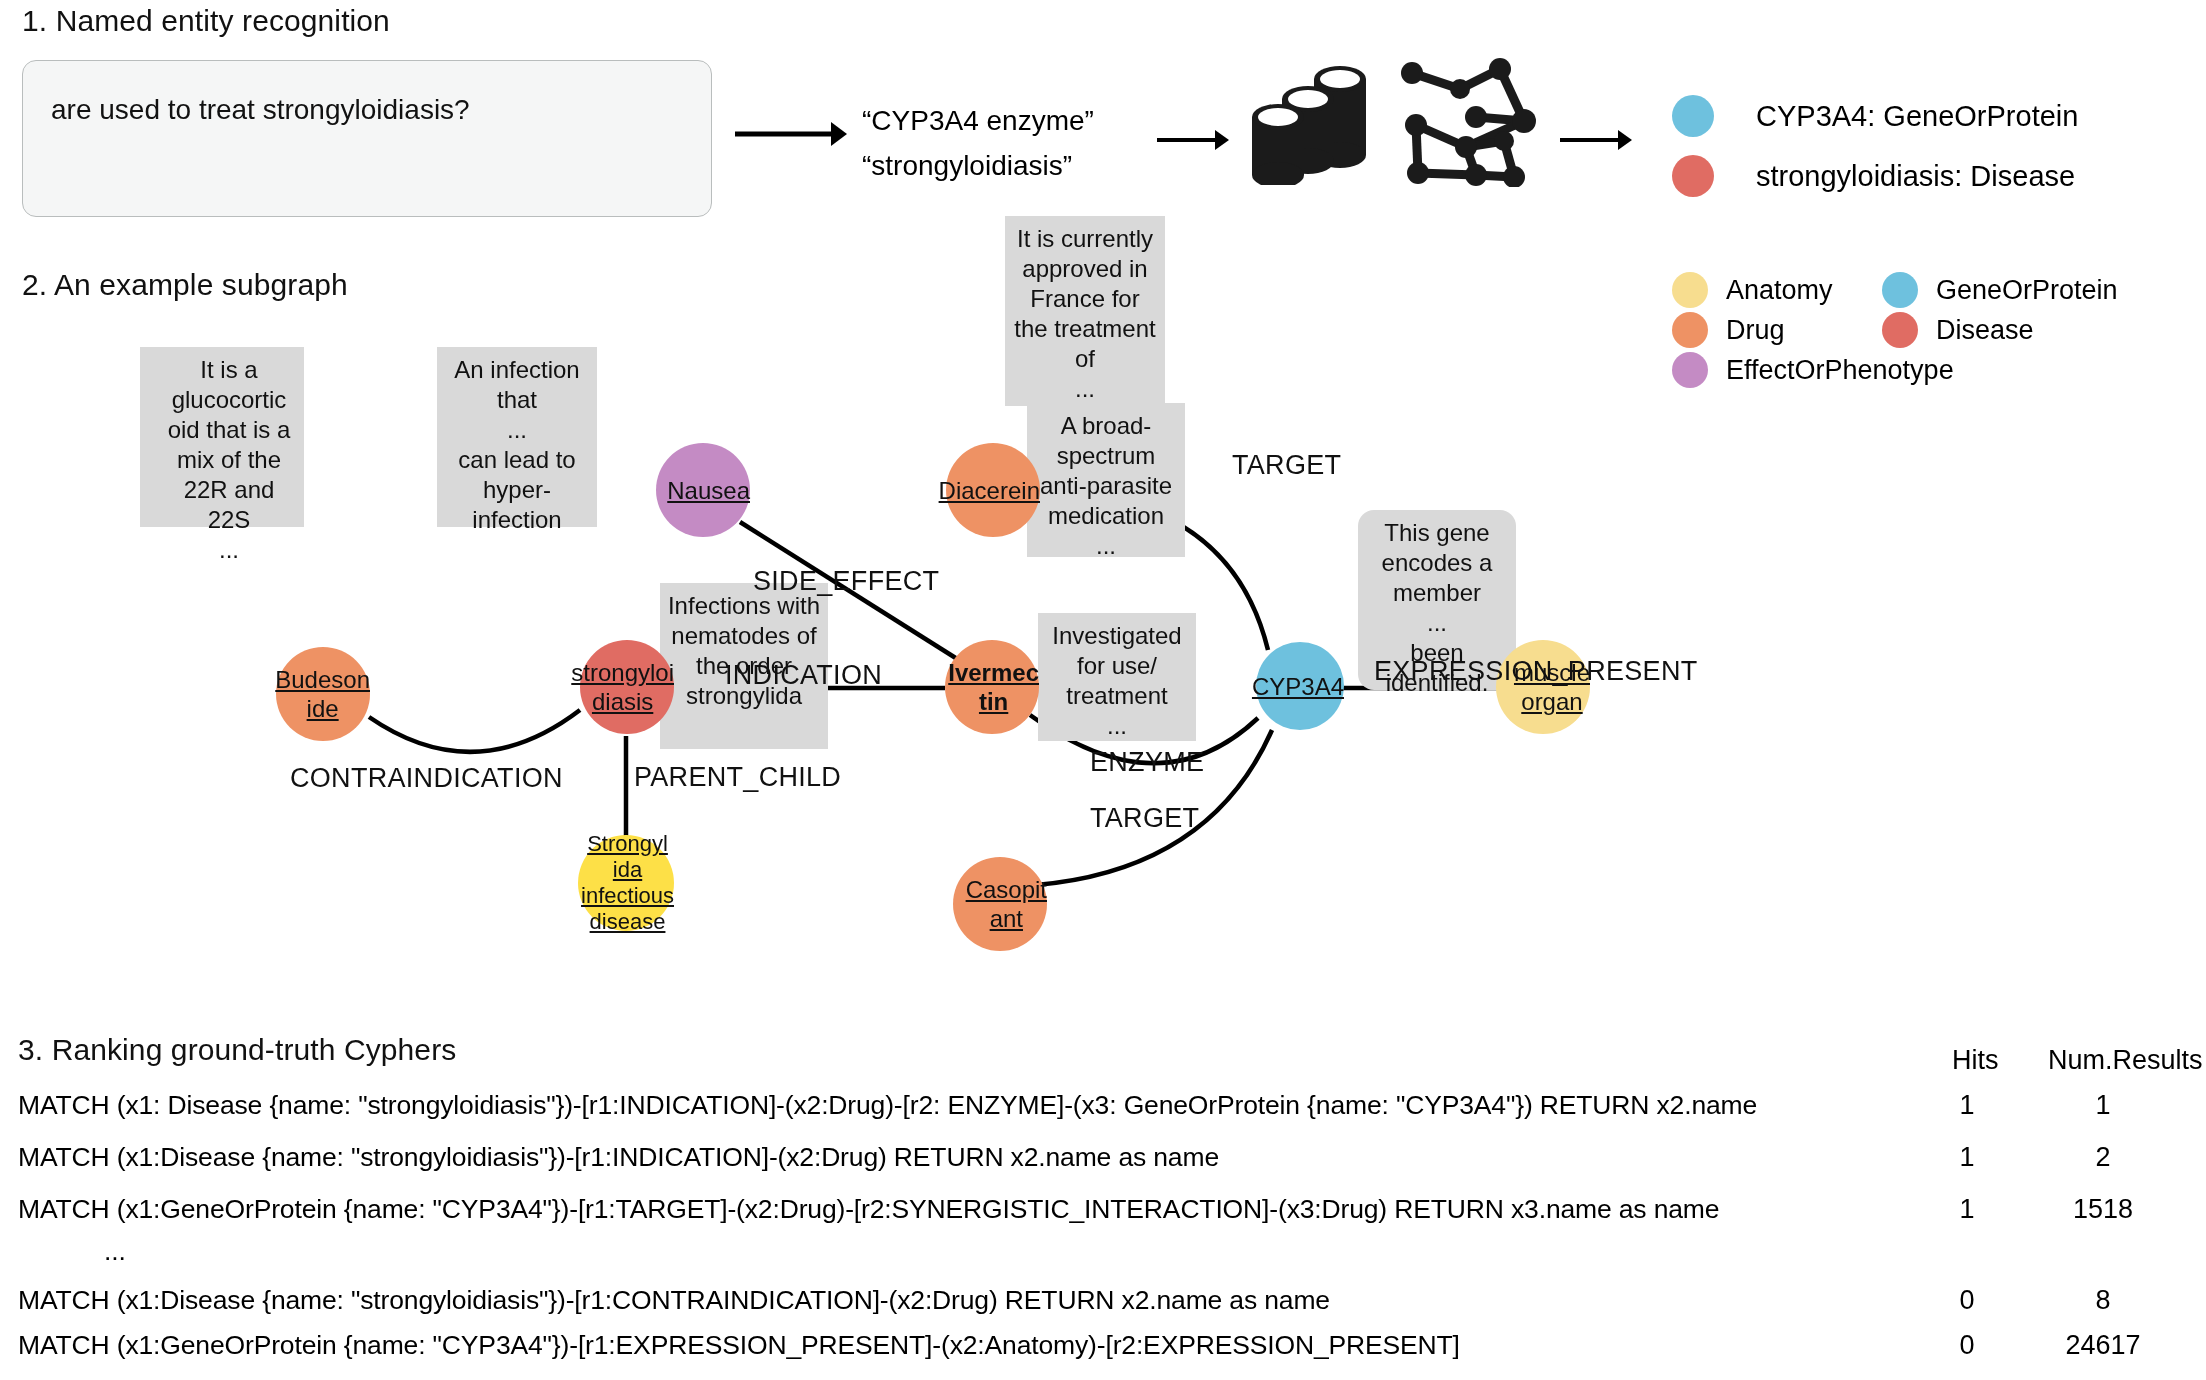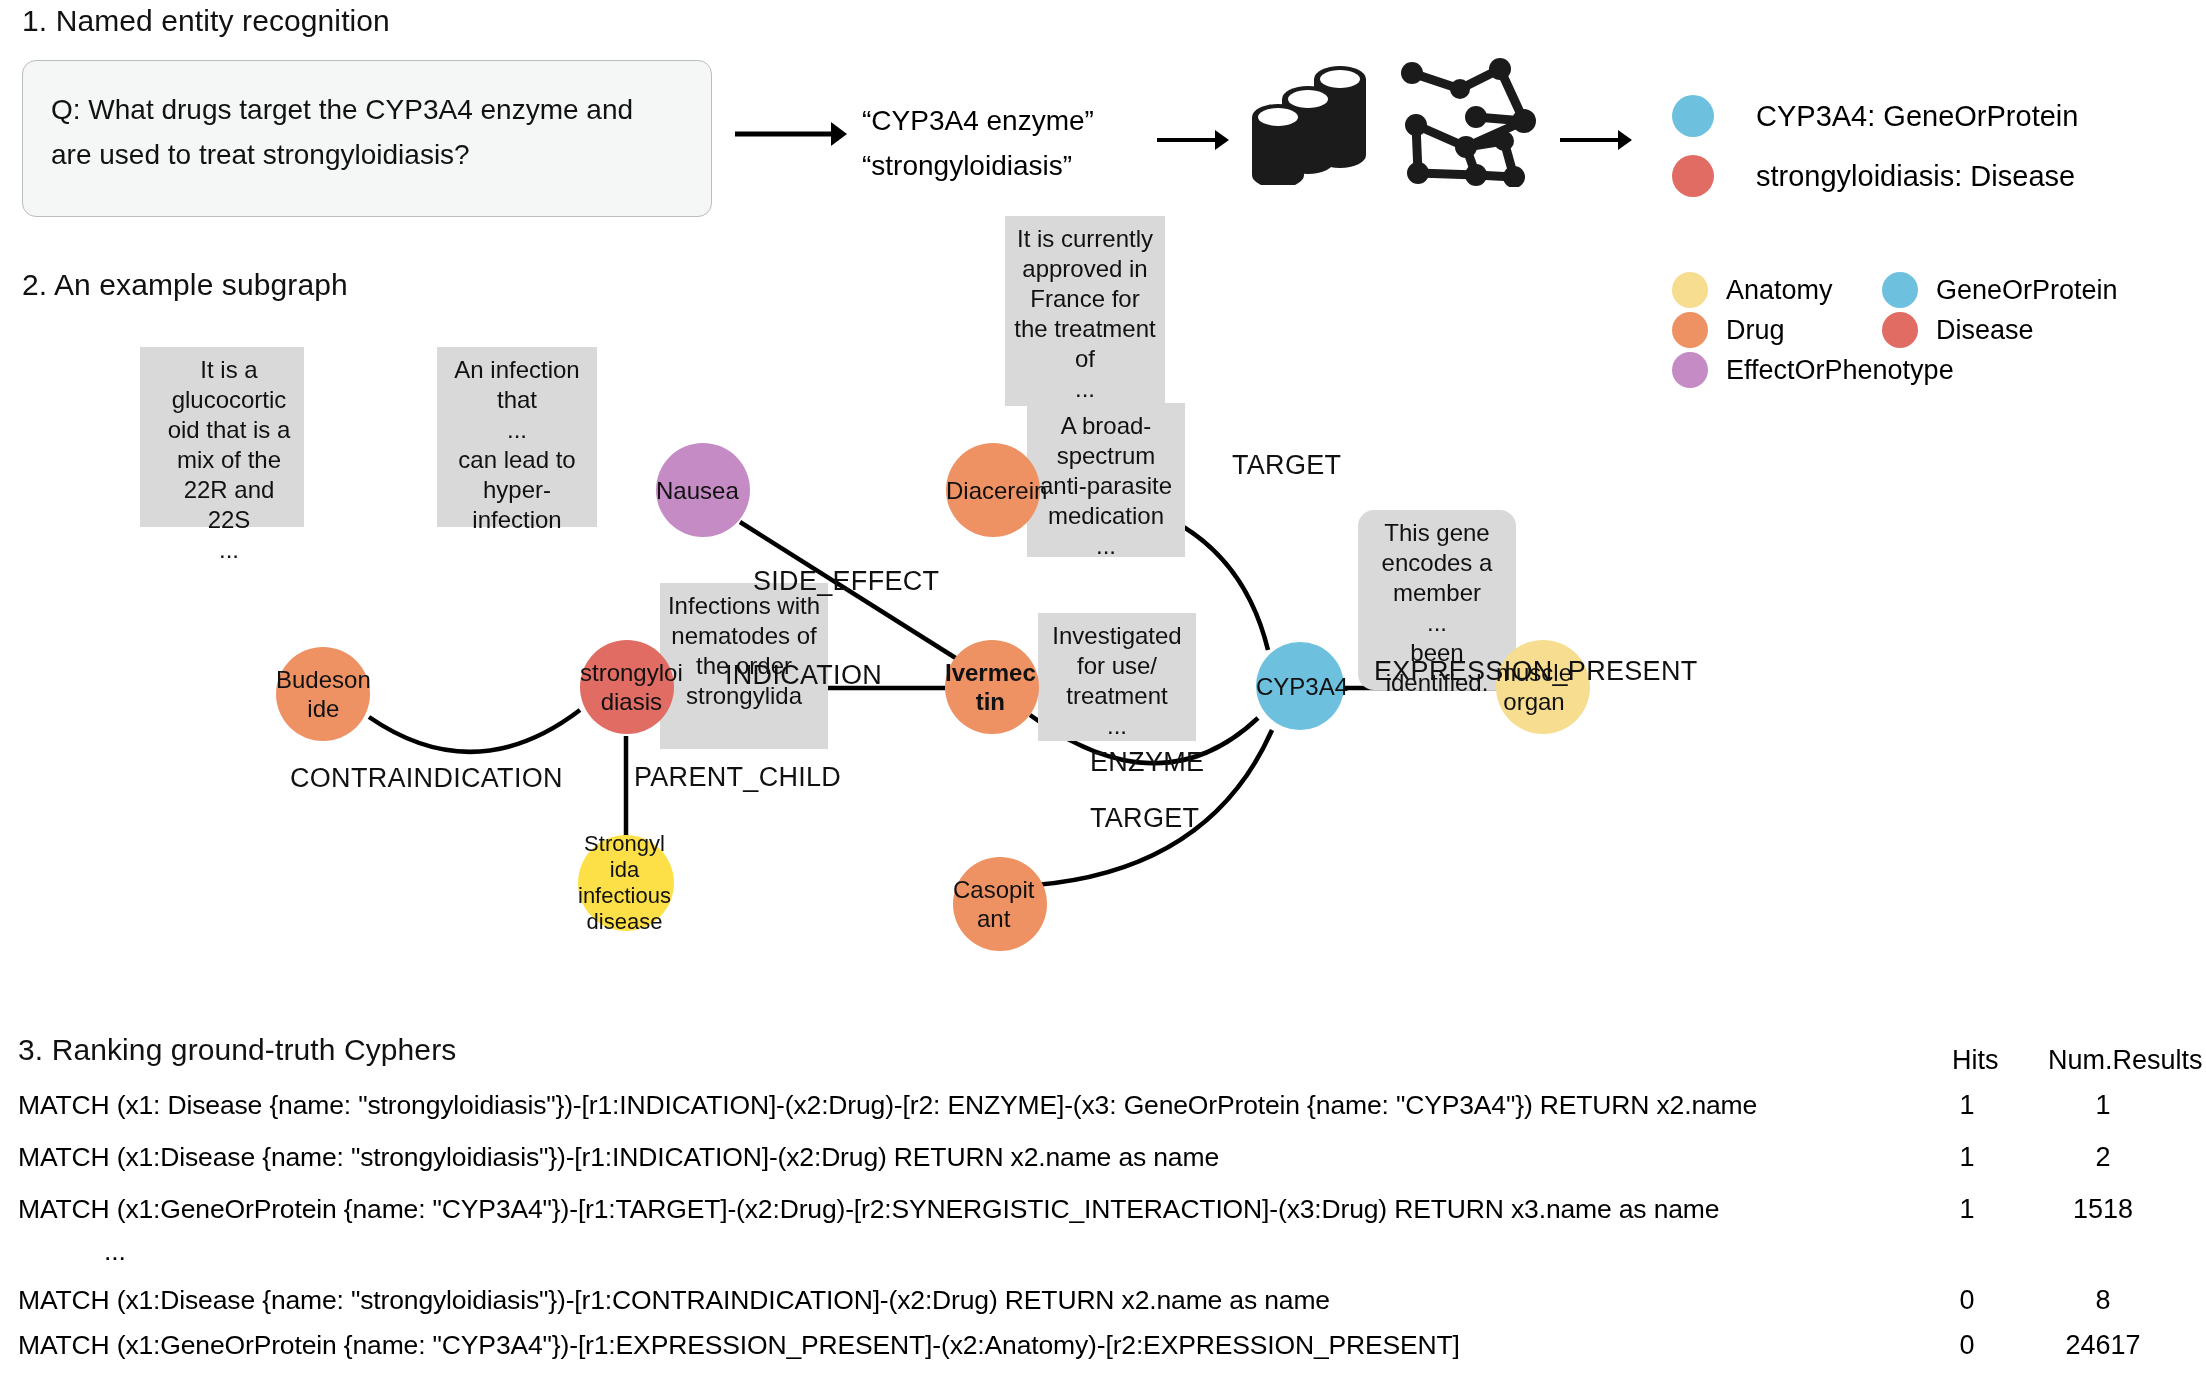--- a/index.html
+++ b/index.html
@@ -99,27 +99,28 @@
   #graph-area {
     left: 0px; top: 290px; width: 1650px; height: 720px;
   }
   #graph-edges { position: absolute; left: 0; top: 0; }
 
   .node {
     position: absolute;
     border-radius: 50%;
     display: flex;
     align-items: center;
-    justify-content: flex-start;
+    justify-content: flex-end;
     text-align: center;
     font-size: 24px;
     line-height: 29px;
     color: #111;
     box-sizing: border-box;
     z-index: 3;
+    text-decoration: underline;
   }
   .node.bold { font-weight: bold; }
 
   .desc {
     position: absolute;
     background: #d9d9d9;
     color: #111;
     font-size: 24px;
     line-height: 30px;
     text-align: center;
@@ -158,21 +159,20 @@
     text-align: center;
     white-space: nowrap;
   }
 </style>
 </head>
 <body>
 
 <div class="abs section-title" style="left:22px; top:4px;">1. Named entity recognition</div>
 
 <div class="abs" id="qa-box">
-  <div class="line">Q: What drugs target the CYP3A4 enzyme and</div>
   <div class="line">are used to treat strongyloidiasis?</div>
 </div>
 
 <div class="abs" style="left:735px; top:118px;">
   <svg class="arrow-svg" width="112" height="32" viewBox="0 0 112 32">
     <line x1="0" y1="16" x2="96" y2="16" stroke="#000" stroke-width="5"></line>
     <polygon points="96,4 112,16 96,28" fill="#000"></polygon>
   </svg>
 </div>
 

